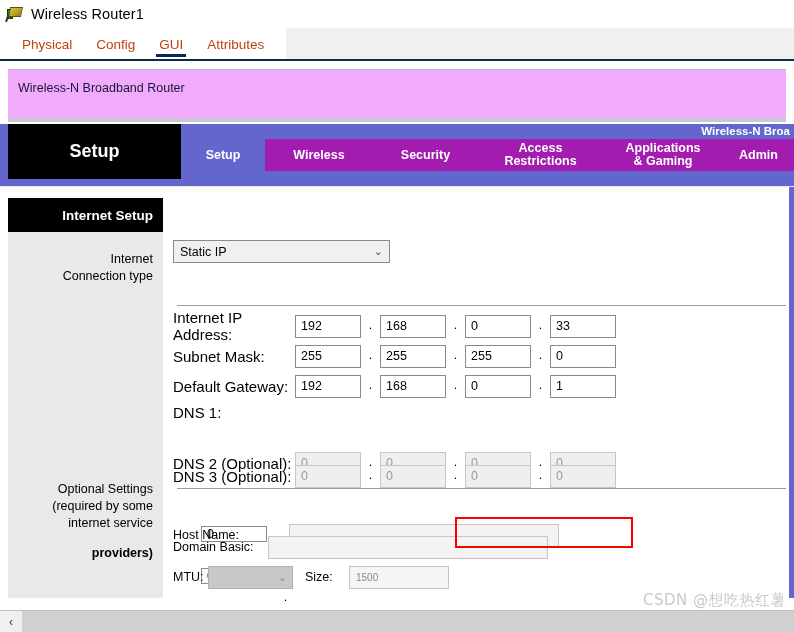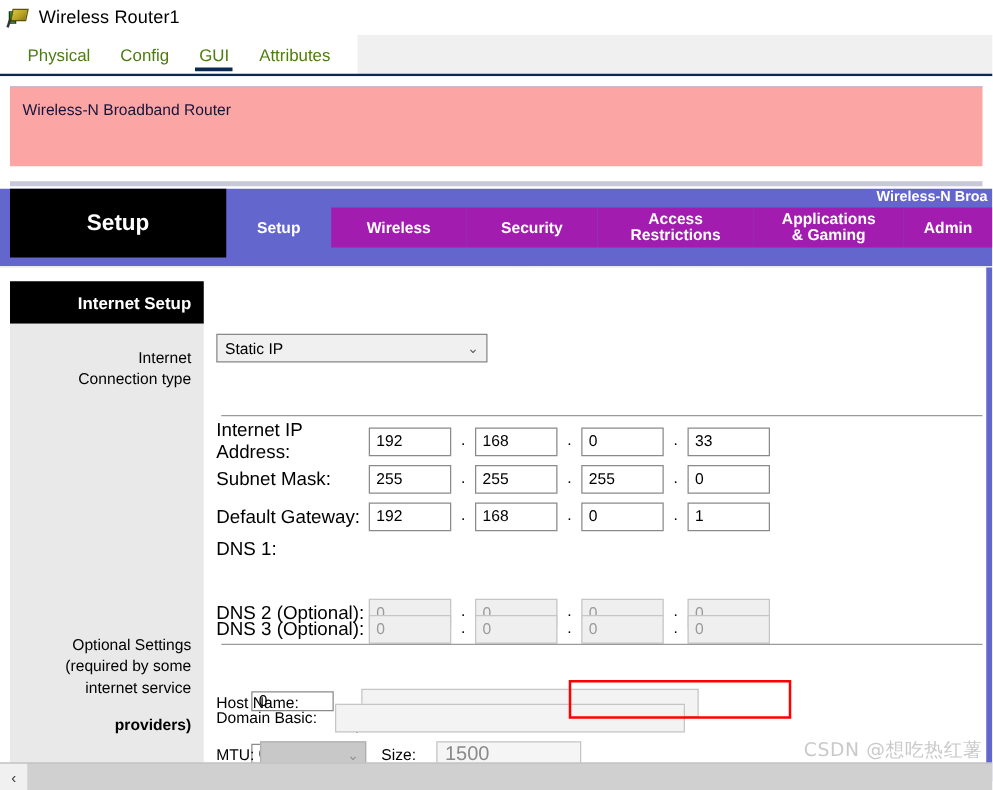--- a/index.html
+++ b/index.html
@@ -47,44 +47,44 @@
     position: relative;
   }
   .tabstrip::after {
     content:""; position:absolute; left:0; right:0; bottom:0; height:2px; background:#0b2a52;
   }
   .tabs-bg {
     background:#ffffff; height:33px; display:flex; align-items:center; padding:0 10px 0 10px;
   }
   .tab {
     font-size: 13.5px;
-    color: #4d7c0f;
+    color: #c2410c;
     padding: 0 12px;
     height: 33px;
     display: flex; align-items: center;
     position: relative;
     cursor: default;
   }
   .tab.active::after {
     content: ""; position: absolute; left: 9px; right: 9px; bottom: 4px;
     height: 3px; background: #0b2a52;
   }
 
   
   .router-page {
     position: relative;
     height: 571px;
     background: #ffffff;
     overflow: hidden;
   }
 
   .brandbar {
-    margin: 8px 8px 12px 8px;
-    height: 64px;
-    background: #fca5a5;
+    margin: 8px 8px 0 8px;
+    height: 49px;
+    background: #f0abfc;
     border-top: 1px solid #b9b9d6;
     position: relative;
   }
   .brandbar .brand-title {
     position: absolute; left: 10px; top: 11px;
     color: #15153a; font-size: 12.5px;
   }
   .brandbar-shadow {
     margin: 0 8px; height: 4px; background: #c8c8d8;
   }
@@ -208,22 +208,22 @@
   .opt-label { font-size: 12.5px; color: #000; }
   .textbox {
     height: 23px; border: 1px solid #c6c6c6; background: #f3f3f3;
   }
   .mtu-select {
     width: 85px; height: 23px; background: #c8c8c8; border: 1px solid #b0b0b0;
     display: flex; align-items: center; padding: 0 5px; font-size: 12.5px; color: #7d7d7d;
   }
   .mtu-select .chev { margin-left: auto; font-size: 11px; color: #8c8c8c; }
   .size-box {
-    width: 116px; height: 23px; border: 1px solid #c6c6c6; background: #f5f5f5;
-    display: flex; align-items: center; padding-left: 6px; font-size: 16px; color: #8a8a8a;
+    width: 100px; height: 23px; border: 1px solid #c6c6c6; background: #f5f5f5;
+    display: flex; align-items: center; padding-left: 6px; font-size: 10px; color: #8a8a8a;
   }
 
   
   .hscroll {
     position: absolute; left: 0; bottom: 0; width: 794px; height: 22px;
     background: #d0d0d0; display: flex; align-items: center;
     border-top: 1px solid #bdbdbd;
   }
   .hscroll .arrow {
     width: 22px; height: 22px; display: flex; align-items: center; justify-content: center;

